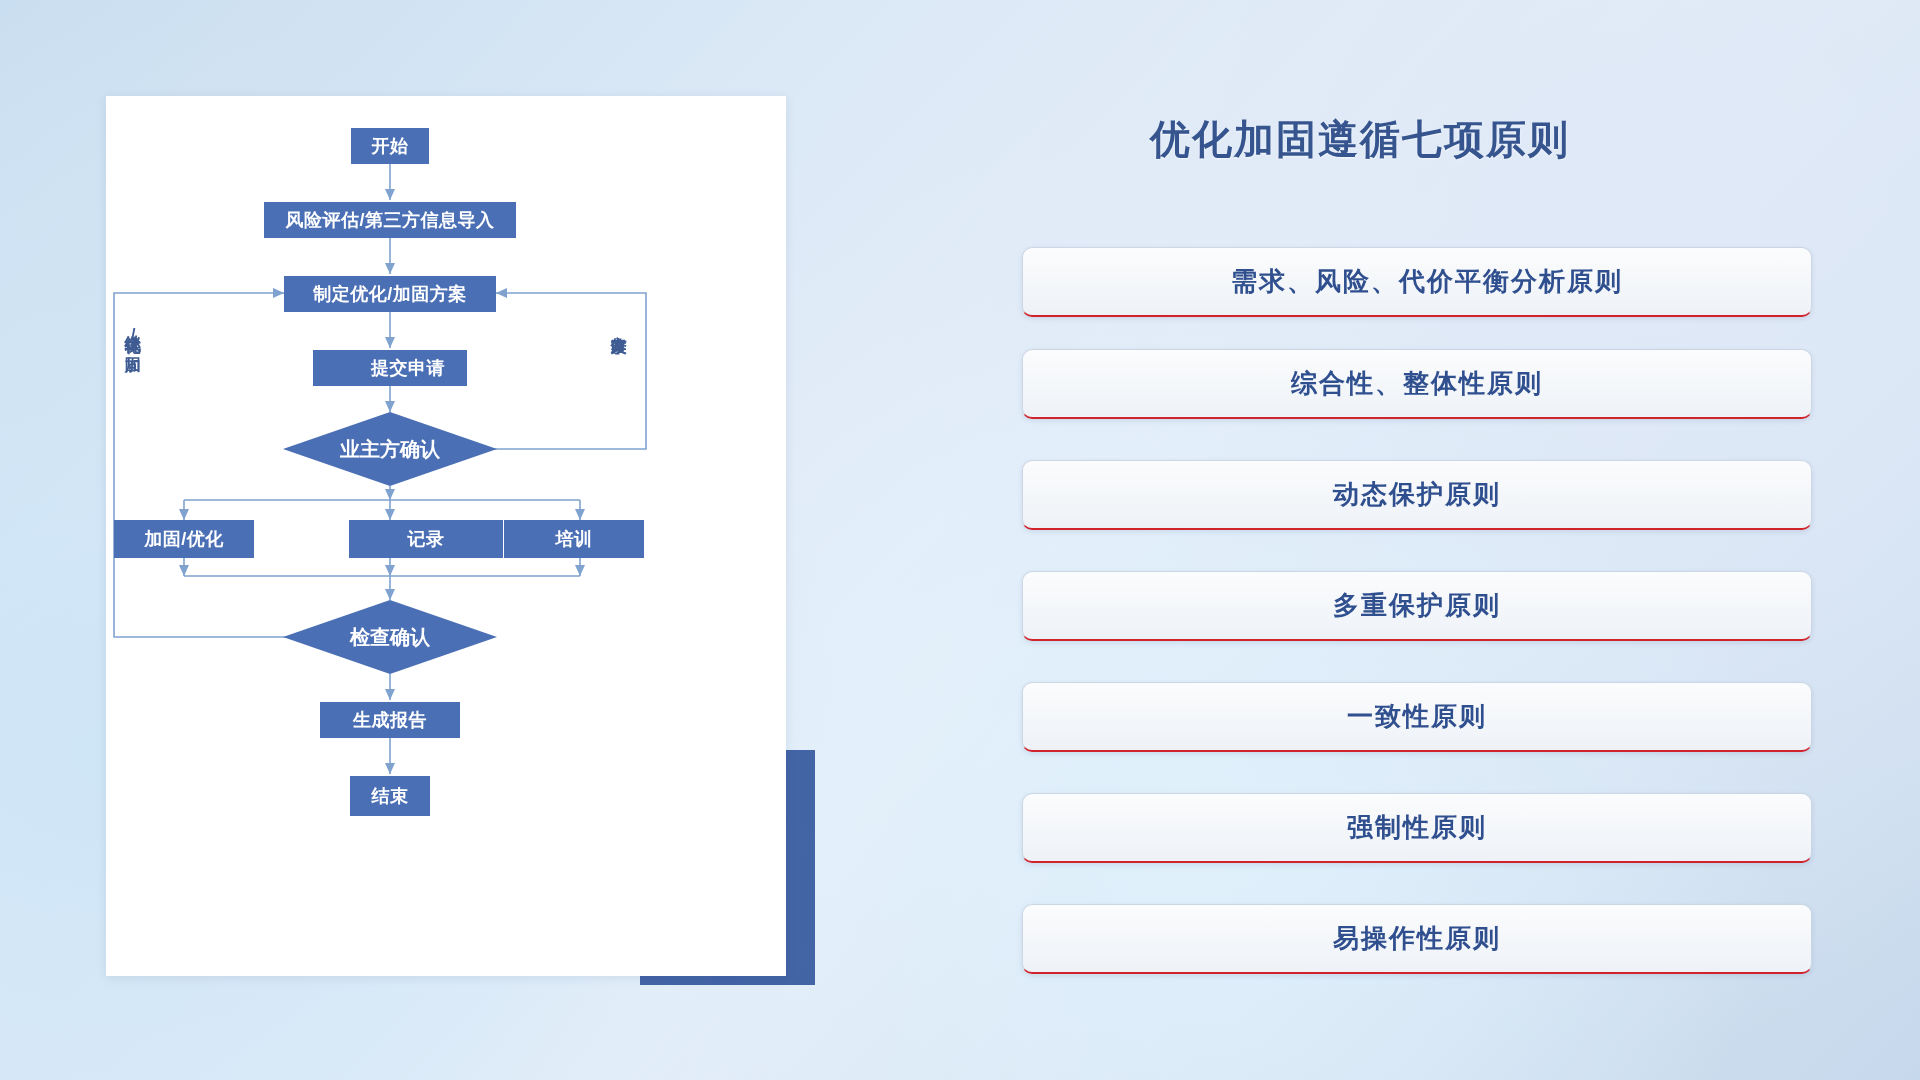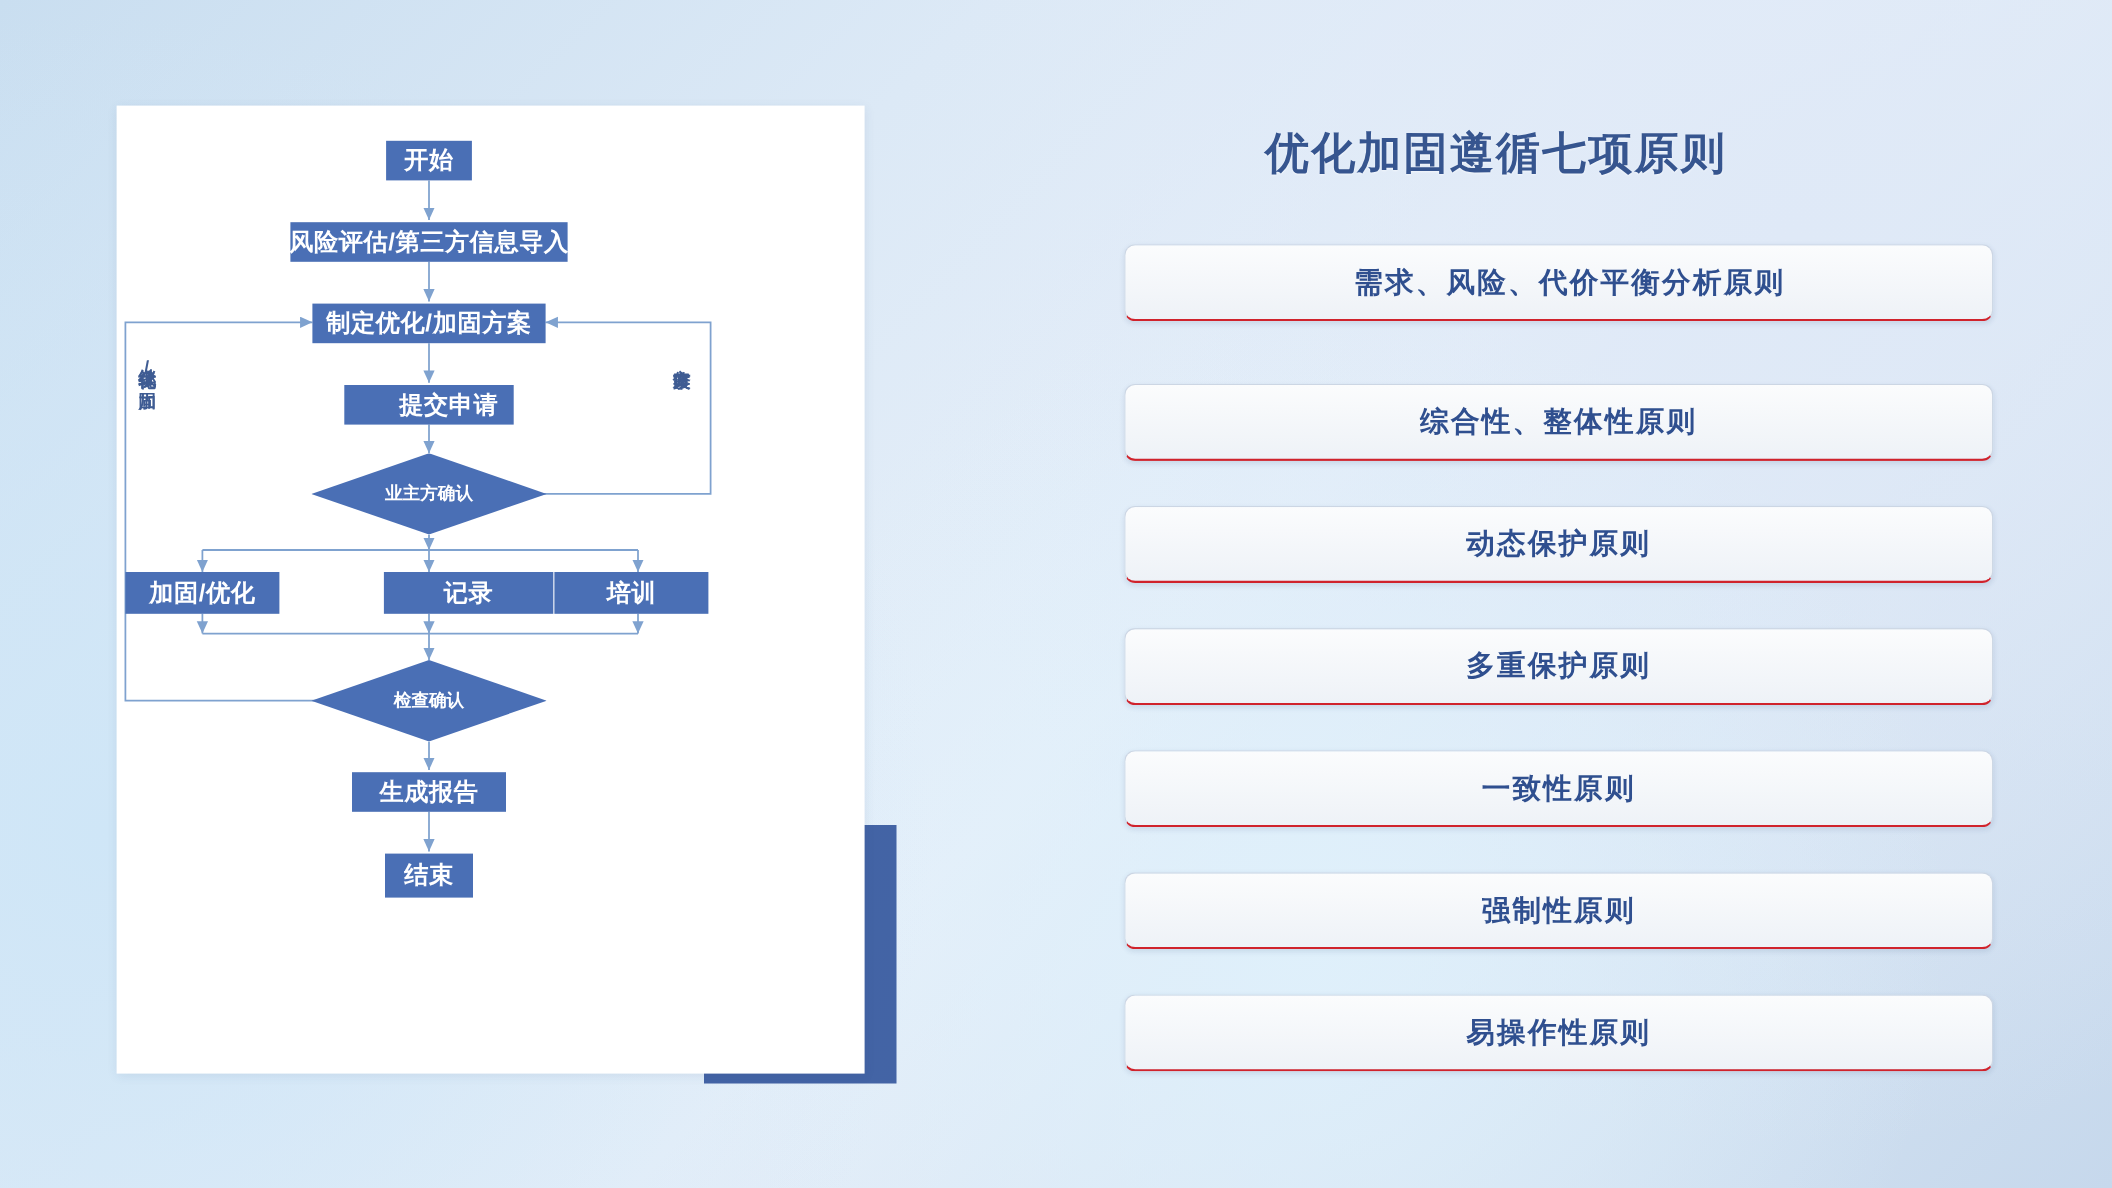--- a/index.html
+++ b/index.html
@@ -42,42 +42,42 @@
   .flow-svg { position: absolute; left: 0; top: 0; }
 
   .node {
     position: absolute;
     box-sizing: border-box;
     display: flex;
     align-items: center;
     justify-content: center;
     background: #4a6fb5;
     color: #ffffff;
-    font-size: 22px;
+    font-size: 18px;
     font-weight: 700;
     letter-spacing: 0.5px;
     white-space: nowrap;
   }
   .diamond-wrap {
     position: absolute;
     display: flex;
     align-items: center;
     justify-content: center;
   }
   .diamond-shape {
     position: absolute;
     left: 0; top: 0;
     width: 100%; height: 100%;
     background: #4a6fb5;
     clip-path: polygon(50% 0%, 100% 50%, 50% 100%, 0% 50%);
   }
   .diamond-label {
     position: relative;
     color: #fff;
-    font-size: 16px;
+    font-size: 20px;
     font-weight: 700;
     white-space: nowrap;
   }
   .vlabel {
     position: absolute;
     color: #3f5c93;
     font-size: 16px;
     font-weight: 700;
     writing-mode: vertical-rl;
     text-orientation: upright;
@@ -214,21 +214,21 @@
     <div class="node" style="left:244px; top:680px; width:80px; height:40px;">
       <span>结束</span>
     </div>
 
     <div class="vlabel" style="left:18px; top:226px; height:130px;">继续优化/加固</div>
     <div class="vlabel" style="left:504px; top:226px; height:100px;">方案修改</div>
   </div>
 
   <div class="right-title">优化加固遵循七项原则</div>
 
-  <div class="principle" style="top:222px;padding-left:20px;">
+  <div class="principle" style="top:247px;padding-left:20px;">
     <span>需求、风险、代价平衡分析原则</span>
   </div>
   <div class="principle" style="top:349px;justify-content:center;">
     <span>综合性、整体性原则</span>
   </div>
   <div class="principle" style="top:460px;">
     <span>动态保护原则</span>
   </div>
   <div class="principle" style="top:571px;">
     <span>多重保护原则</span>

